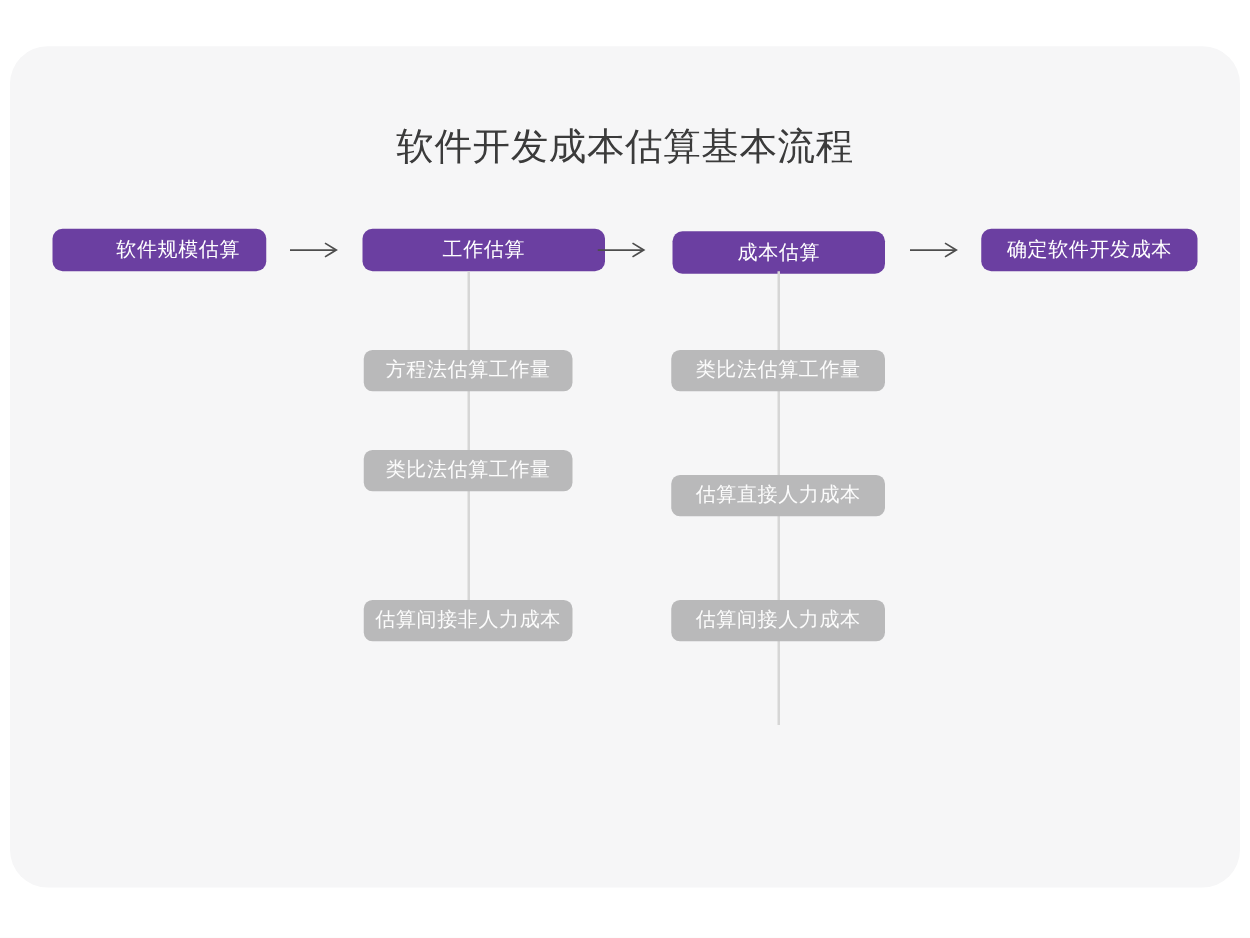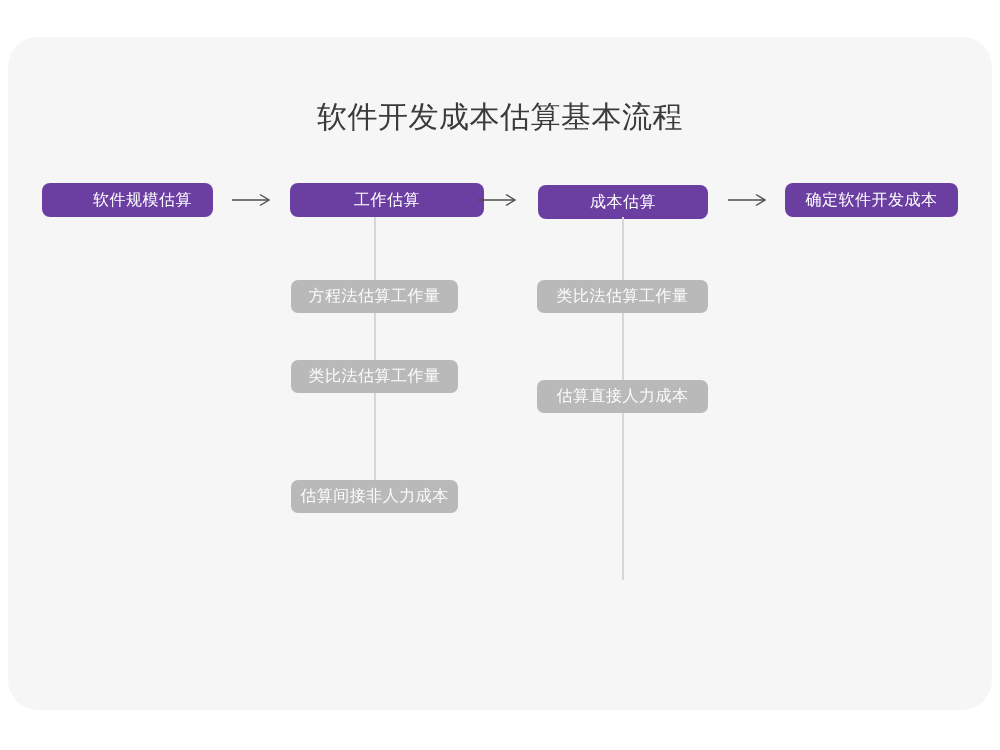--- a/index.html
+++ b/index.html
@@ -128,13 +128,14 @@
 
   <div class="connector" id="connector-col2"></div>
   <div class="connector" id="connector-col3"></div>
 
   <div class="child-node col2-child" id="child-2-0">方程法估算工作量</div>
   <div class="child-node col2-child" id="child-2-1">类比法估算工作量</div>
   <div class="child-node col2-child" id="child-2-2">估算间接非人力成本</div>
 
   <div class="child-node col3-child" id="child-3-0">类比法估算工作量</div>
   <div class="child-node col3-child" id="child-3-1">估算直接人力成本</div>
+  <div class="child-node col3-child" id="child-3-2">估算间接人力成本</div>
 </div>
 
 </body></html>

